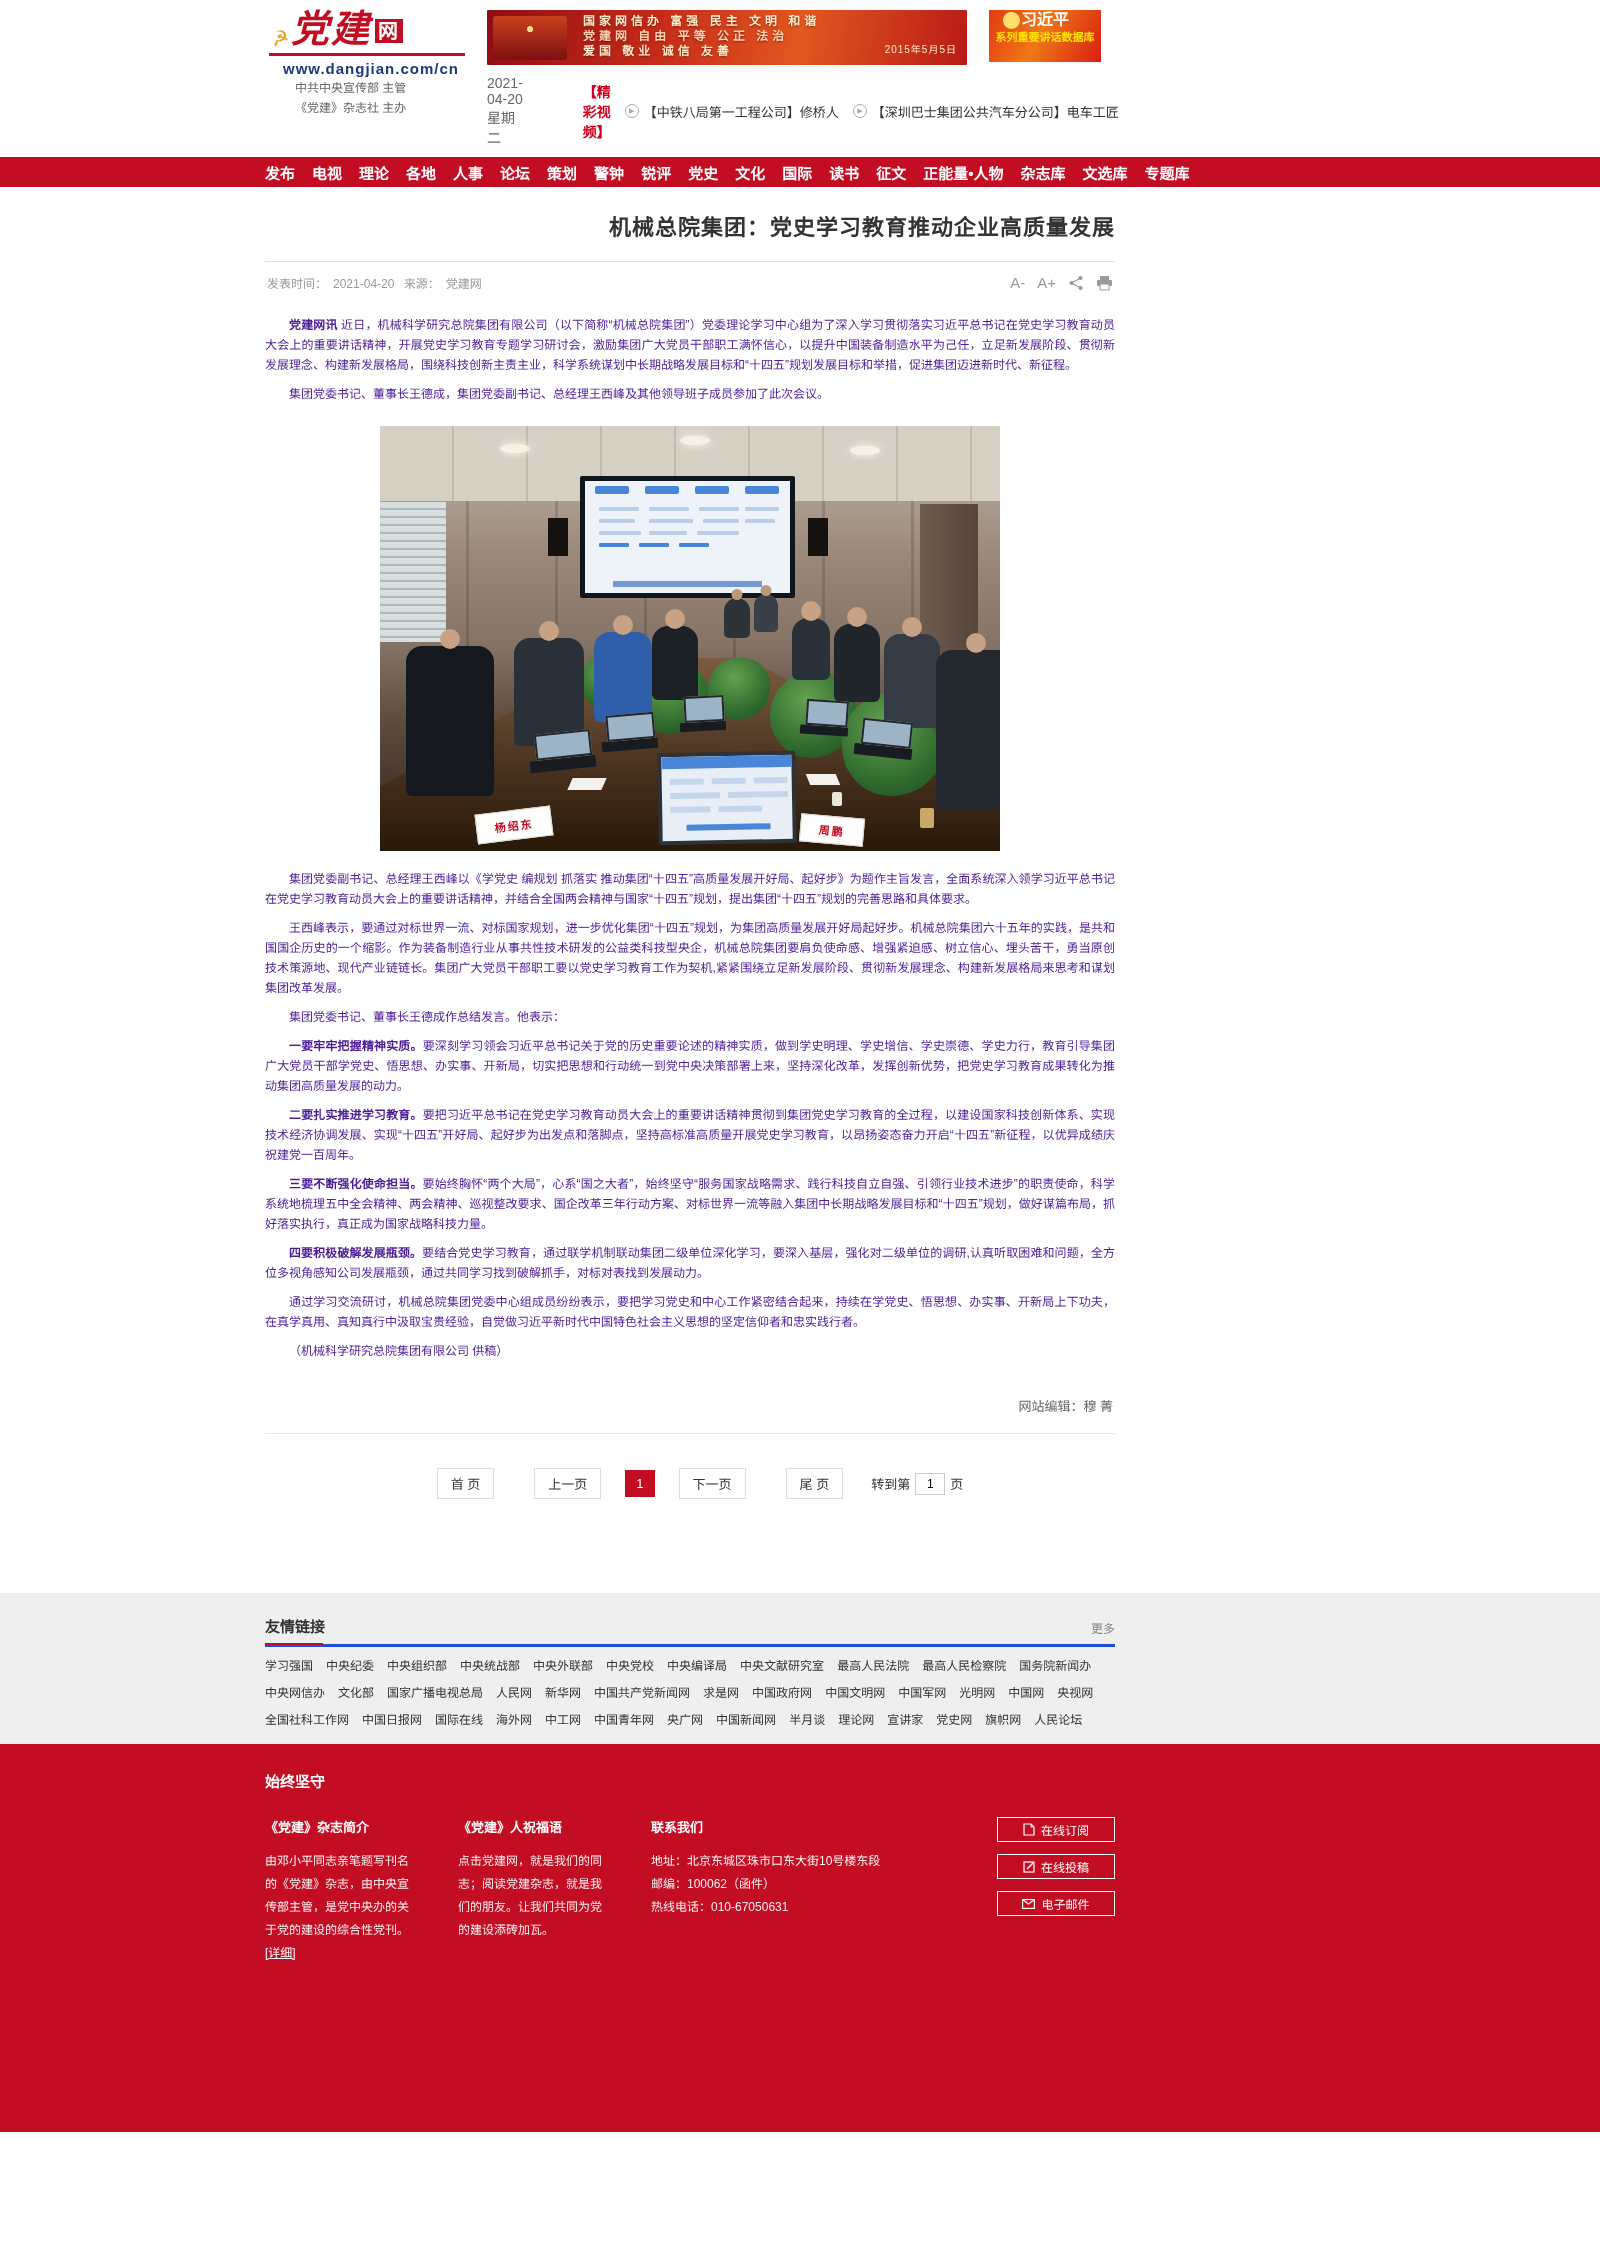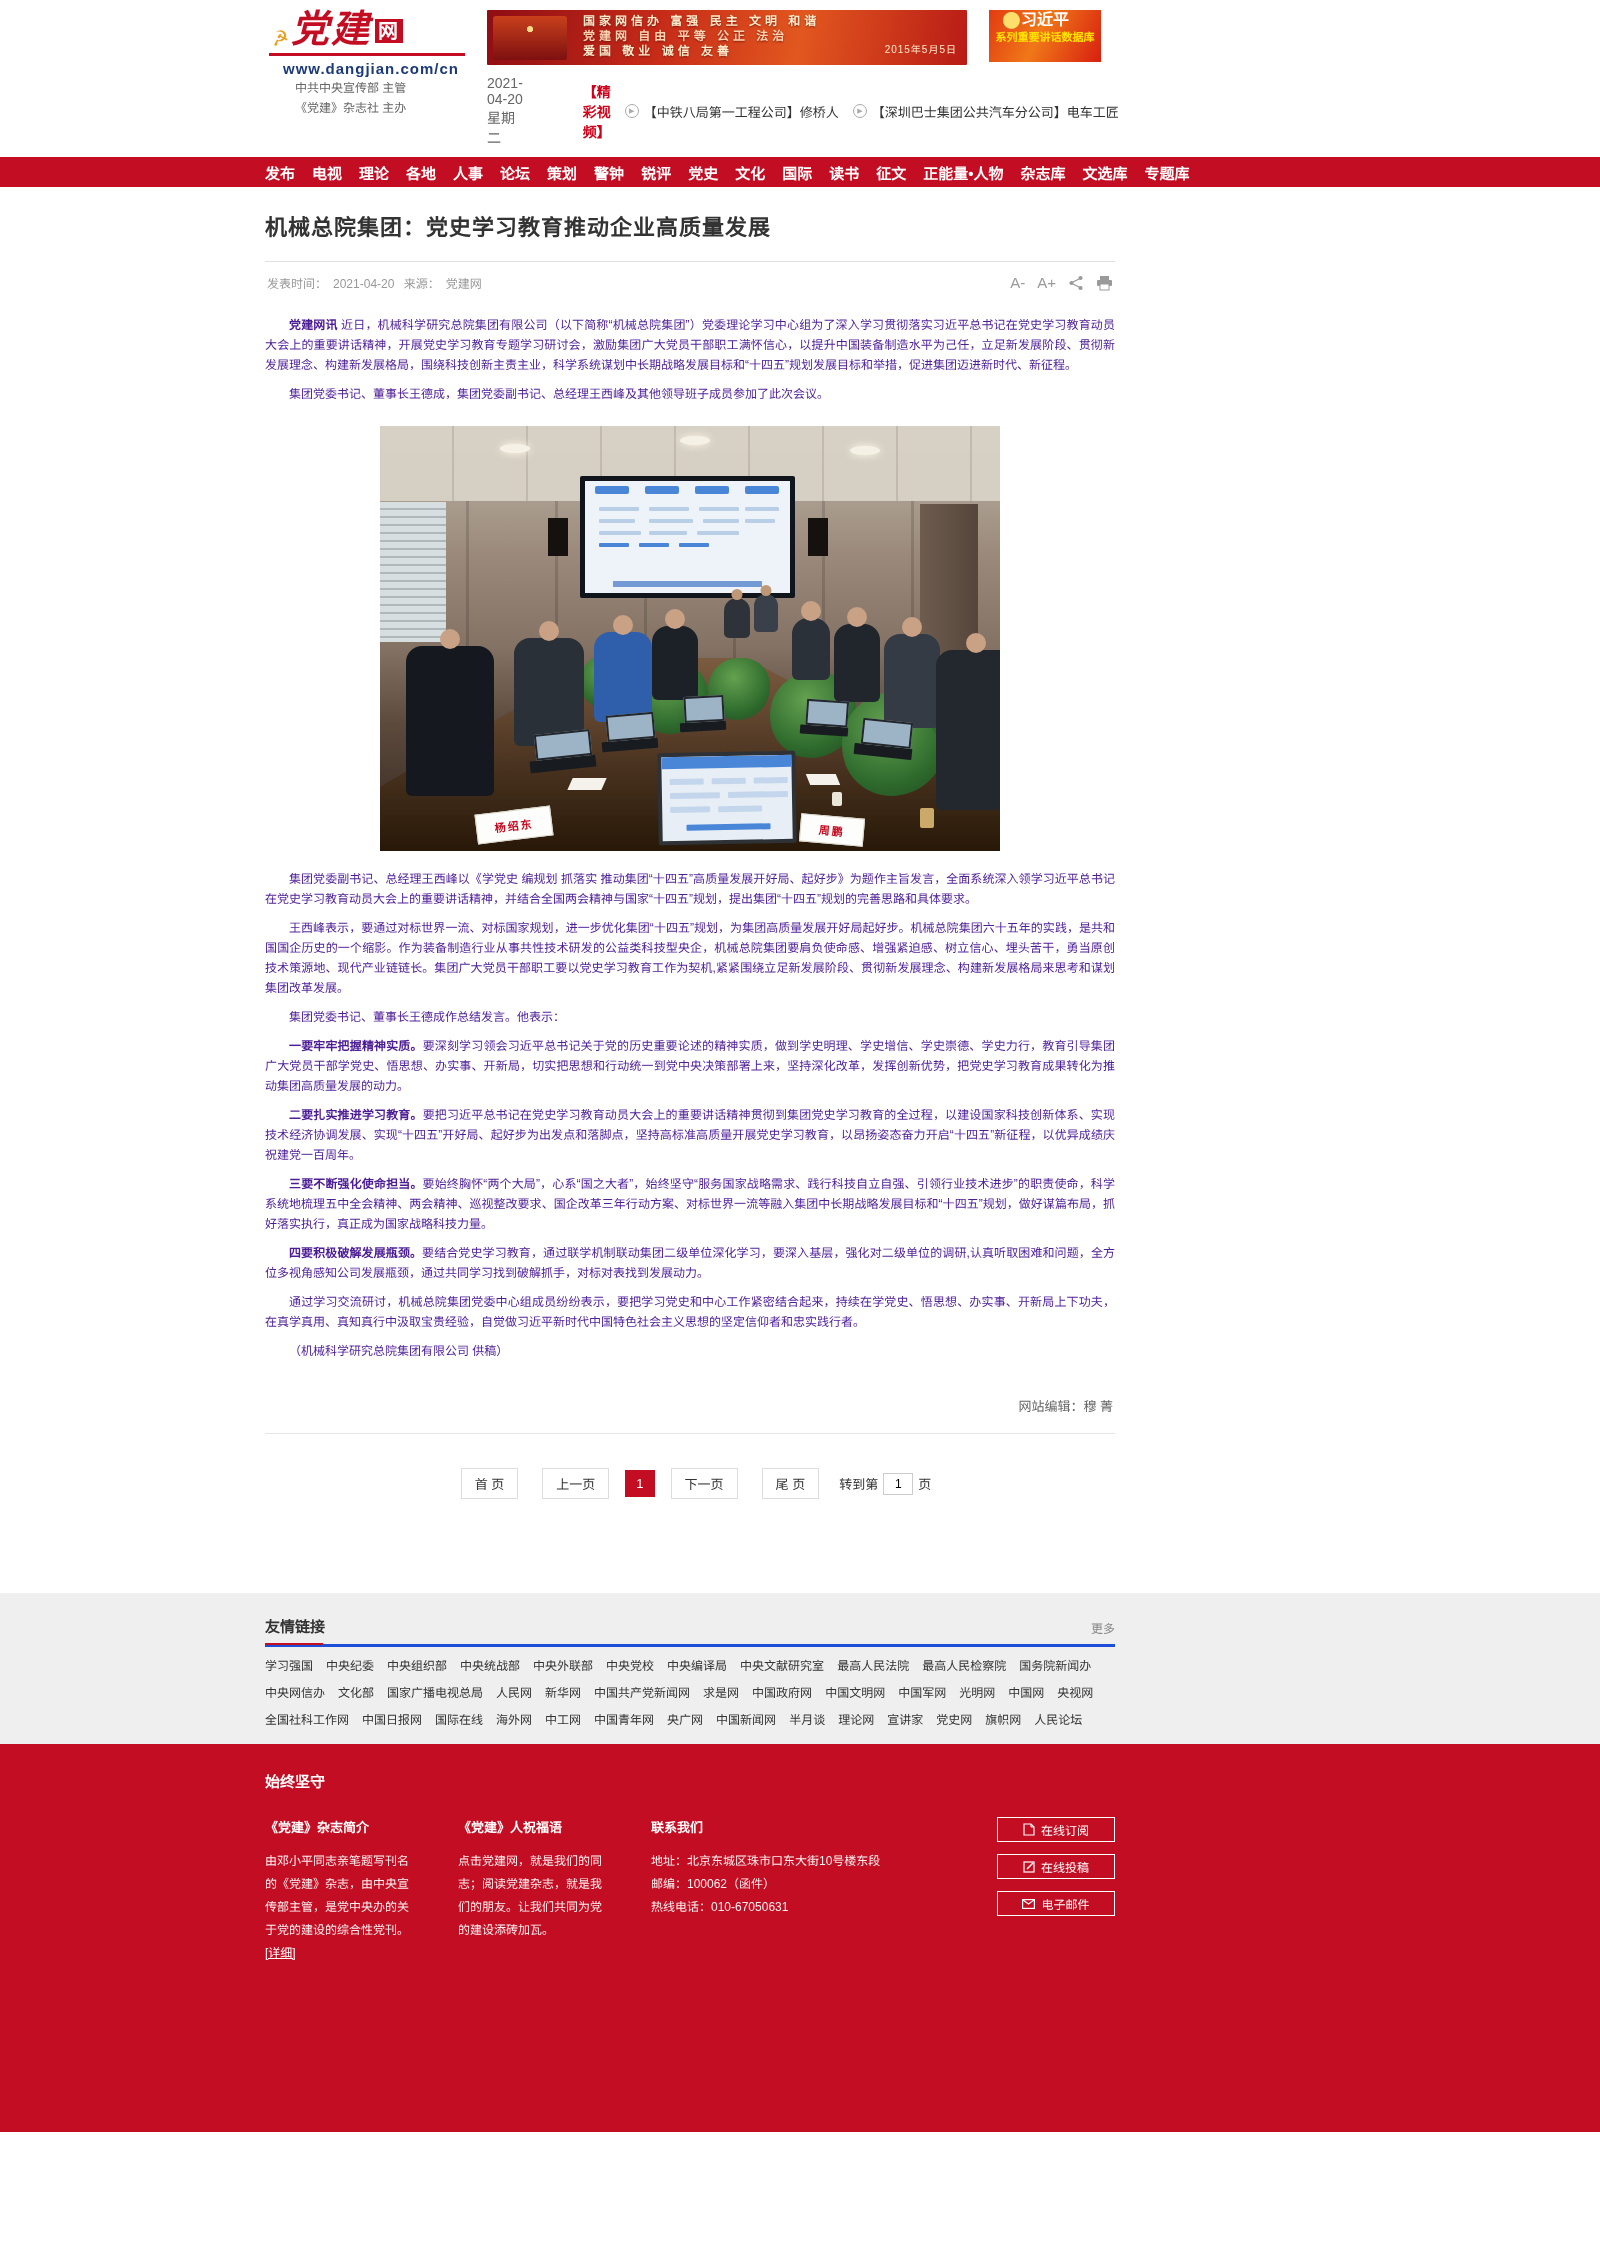--- a/index.html
+++ b/index.html
@@ -48,21 +48,21 @@
   .nav-inner { display:flex; align-items:center; height:30px; }
   .nav-item { color:#fff; font-size:15px; font-weight:bold; text-decoration:none; margin-right:17px; white-space:nowrap; }
 
   
   .breadcrumb { padding:20px 0 6px; font-size:13px; color:#555; }
   .crumb { color:#555; text-decoration:none; }
   .crumb + .crumb::before { content:"\00a0>\00a0\00a0"; color:#999; }
 
   
   .article { padding-top:22px; }
-  .article h1 { font-size:22px; color:#333; text-align:left; font-weight:bold; letter-spacing:1px; }
+  .article h1 { font-size:22px; color:#333; text-align:right; font-weight:bold; letter-spacing:1px; }
   .title-rule { border-top:1px solid #e0e0e0; margin-top:20px; }
   .meta-row { display:flex; justify-content:space-between; align-items:center; padding:12px 2px 6px; }
   .meta-left { font-size:12px; color:#999; }
   .meta-left span { margin-right:6px; }
   .meta-right { display:flex; align-items:center; color:#9a9a9a; }
   .font-btn { font-size:15px; color:#9a9a9a; margin-left:12px; cursor:pointer; background:none; border:none; }
   .icon-btn { margin-left:12px; background:none; border:none; cursor:pointer; line-height:0; }
   .article-body { margin-top:18px; }
   .para { font-size:12px; line-height:20px; color:#4c1d95; text-indent:2em; margin-bottom:9px; text-align:justify; }
   .p-lead { font-weight:bold; }
@@ -103,21 +103,21 @@
   .paper { position:absolute; background:#f4f2ea; }
   .cup { position:absolute; width:10px; height:14px; background:#e9e6da; border-radius:2px; }
   .name-card { position:absolute; background:#fdfdfb; border:1px solid #d8d4c8; color:#c30d23; font-size:11px; font-weight:bold;
     display:flex; align-items:center; justify-content:center; letter-spacing:2px; }
 
   .editor-row { text-align:right; font-size:13px; color:#666; padding:26px 2px 18px; }
   .body-divider { border-top:1px solid #e6e6e6; margin-bottom:34px; }
 
   
   .pagination { display:flex; justify-content:center; align-items:center; font-size:13px; color:#333; padding-bottom:60px; }
-  .pg-btn { border:1px solid #ddd; background:#fff; color:#333; padding:5px 13px; margin:0 12px; font-size:13px; cursor:pointer; }
+  .pg-btn { border:1px solid #ddd; background:#fff; color:#333; padding:5px 13px; margin:0 20px; font-size:13px; cursor:pointer; }
   .pg-cur { background:#c30d23; border:1px solid #c30d23; color:#fff; padding:5px 10px; margin:0 4px; font-size:13px; }
   .pg-goto { margin-left:8px; display:flex; align-items:center; }
   .pg-goto input { width:30px; height:22px; border:1px solid #ccc; margin:0 5px; text-align:center; font-size:12px; }
 
   
   .links-band { background:#efefef; padding:22px 0 16px; margin-top:34px; }
   .links-head { display:flex; justify-content:space-between; align-items:flex-end; border-bottom:3px solid #1d4ed8; padding-bottom:8px; position:relative; }
   .links-title { font-size:15px; font-weight:bold; color:#333; }
   .links-head::after { content:""; position:absolute; left:0; bottom:-1px; width:58px; height:2px; background:#c30d23; }
   .links-more { font-size:12px; color:#888; text-decoration:none; }

